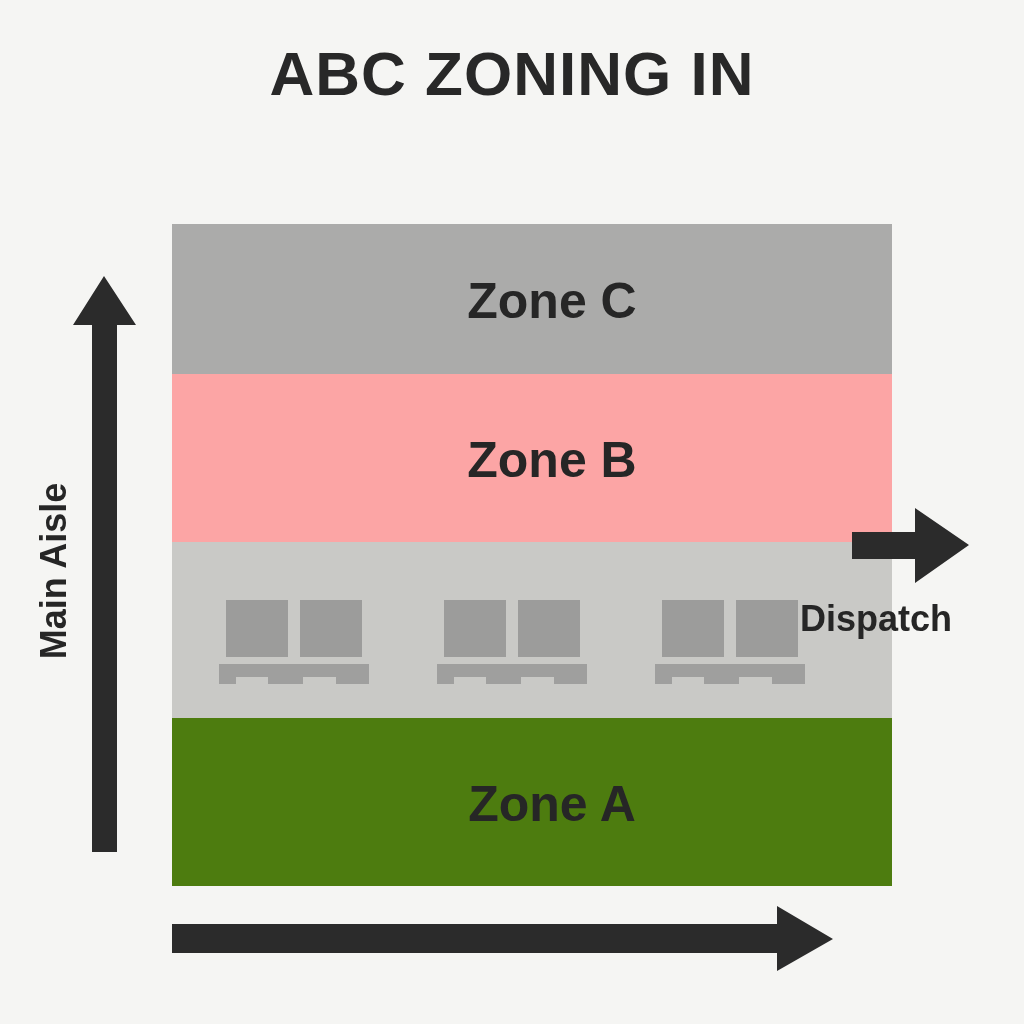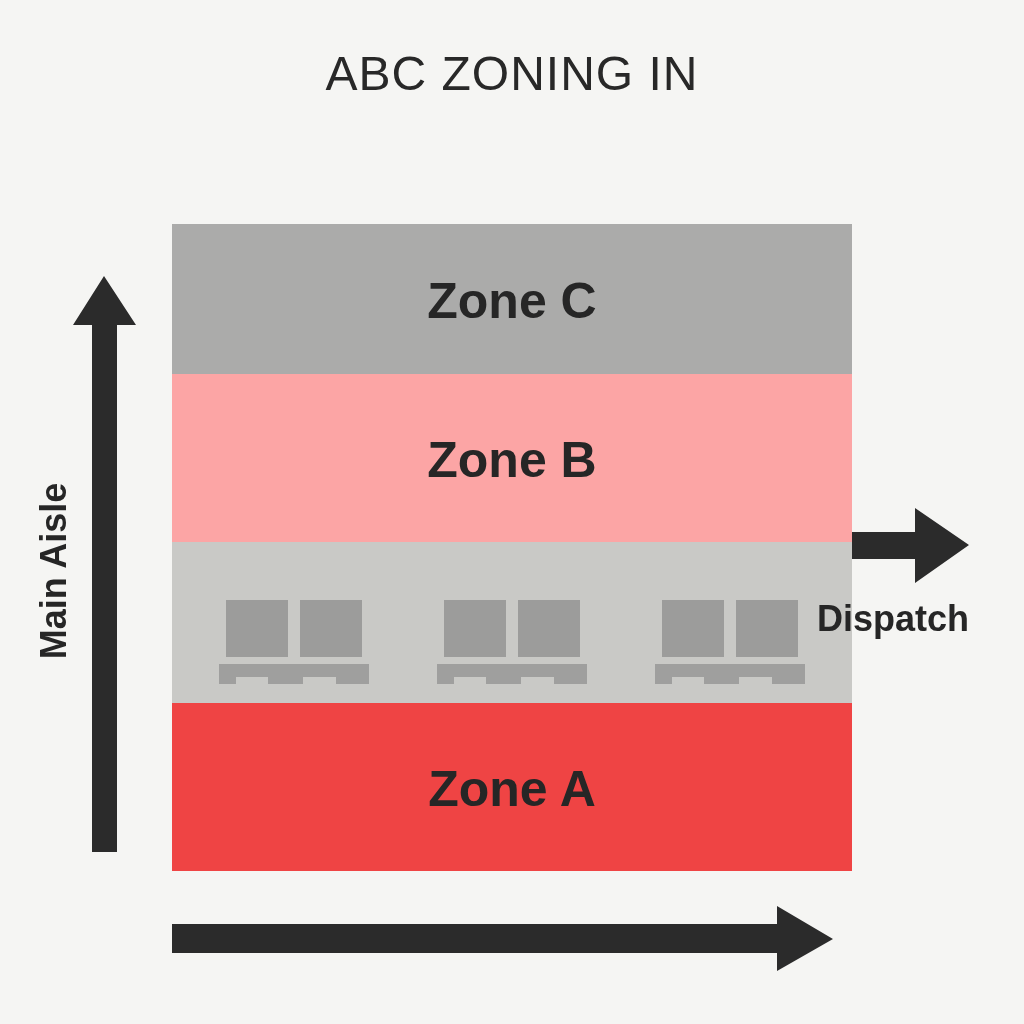--- a/index.html
+++ b/index.html
@@ -1,22 +1,22 @@
 <!DOCTYPE html>
 <html><head>
 <meta charset="utf-8">
 <style>
   html, body { margin:0; padding:0; }
   body { width:1024px; height:1024px; background:#f5f5f3; position:relative; overflow:hidden; font-family:"Liberation Sans", sans-serif; }
-  .title { position:absolute; left:0; top:34px; width:1024px; text-align:center; font-weight:normal; font-size:48px; line-height:80px; color:#282828; letter-spacing:1px; }
-  .zone { position:absolute; left:172px; width:680px; display:flex; align-items:center; justify-content:center; font-weight:bold; font-size:50px; color:#262626; }
+  .title { position:absolute; left:0; top:34px; width:1024px; text-align:center; font-weight:bold; font-size:62px; line-height:80px; color:#282828; letter-spacing:1px; }
+  .zone { position:absolute; left:172px; width:680px; display:flex; align-items:center; justify-content:center; font-weight:bold; font-size:50px; color:#262626;padding-left:40px; }
   .zone-c { top:224px; height:150px; background:#ababaa; }
   .zone-b { top:374px; height:168px; background:#fca5a5; }
   .zone-mid { top:542px; height:176px; background:#c9c9c6; }
-  .zone-a { top:703px; height:168px; background:#ef4444; }
+  .zone-a { top:718px; height:168px; background:#4d7c0f; }
   .zone span { position:relative; top:2px; }
   .pallet { position:absolute; }
   .box { position:absolute; top:0; width:62px; height:57px; background:#9c9c9b; }
   .base { position:absolute; left:0; top:64px; width:150px; height:20px; background:#9f9f9e; }
   .notch { position:absolute; top:77px; height:8px; background:#c9c9c6; }
   .label { position:absolute; font-weight:bold; color:#262626; }
   svg { position:absolute; left:0; top:0; }
 </style>
 </head>
 <body>
@@ -58,13 +58,13 @@
   <div class="notch" style="left:84px; width:33px;"></div>
 </div>
 
 <svg width="1024" height="1024" viewBox="0 0 1024 1024">
   <polygon points="92,852 117,852 117,325 136,325 104,276 73,325 92,325" fill="#2b2b2b"></polygon>
   <polygon points="852,532 915,532 915,508 969,545 915,583 915,559 852,559" fill="#2b2b2b"></polygon>
   <polygon points="172,924 777,924 777,906 833,939 777,971 777,953 172,953" fill="#2b2b2b"></polygon>
 </svg>
 
 <div class="label" style="left:-46px; top:550px; width:200px; text-align:center; font-size:36px; transform:rotate(-90deg); transform-origin:center;">Main Aisle</div>
-<div class="label" style="left:817px; top:598px; font-size:36px;">Dispatch</div>
+<div class="label" style="left:800px; top:598px; font-size:36px;">Dispatch</div>
 
 </body></html>

